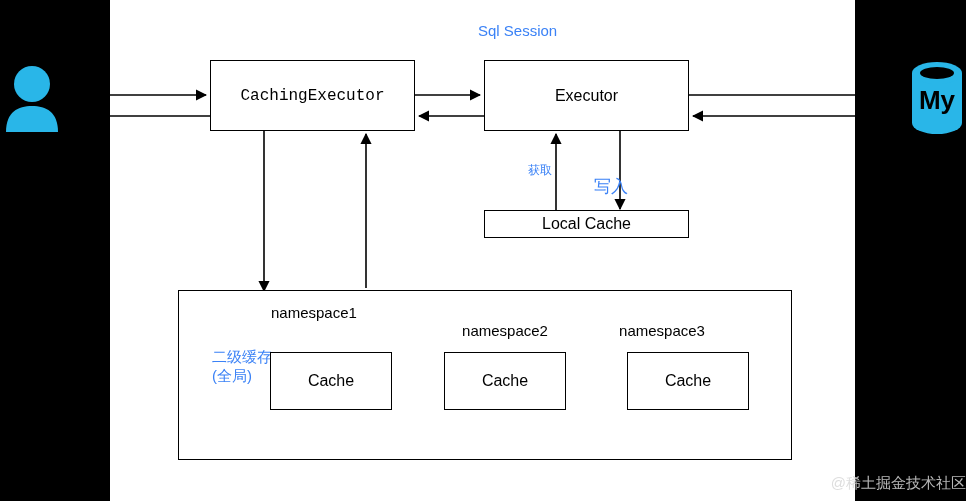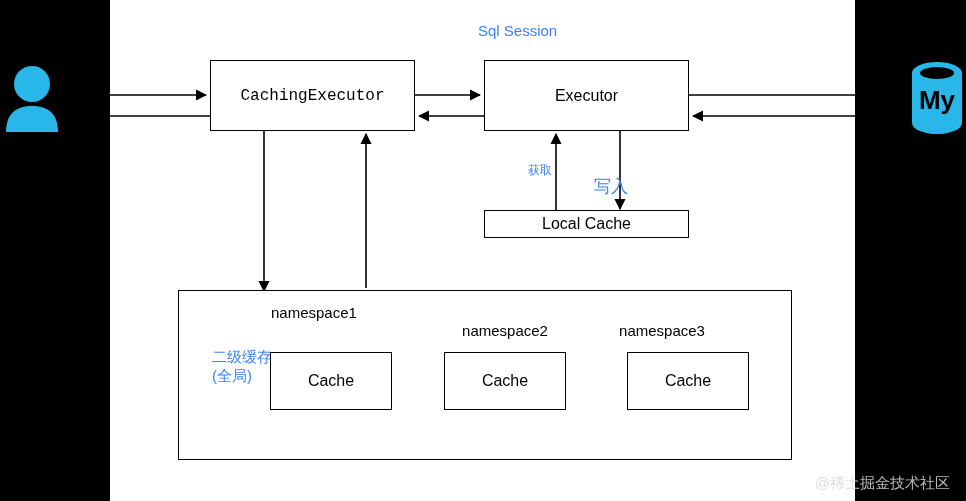--- a/index.html
+++ b/index.html
@@ -67,21 +67,21 @@
   }
   .icon-db {
     position: absolute;
     left: 908px;
     top: 57px;
     width: 58px;
     height: 82px;
   }
   .watermark {
     position: absolute;
-    right: 16px;
+    right: 0;
     bottom: 8px;
     font-size: 15px;
     color: #d8d8d8;
     font-family: "Liberation Sans", sans-serif;
     white-space: nowrap;
     opacity: 0.85;
   }
   .ns-label {
     position: absolute;
     font-size: 15px;

